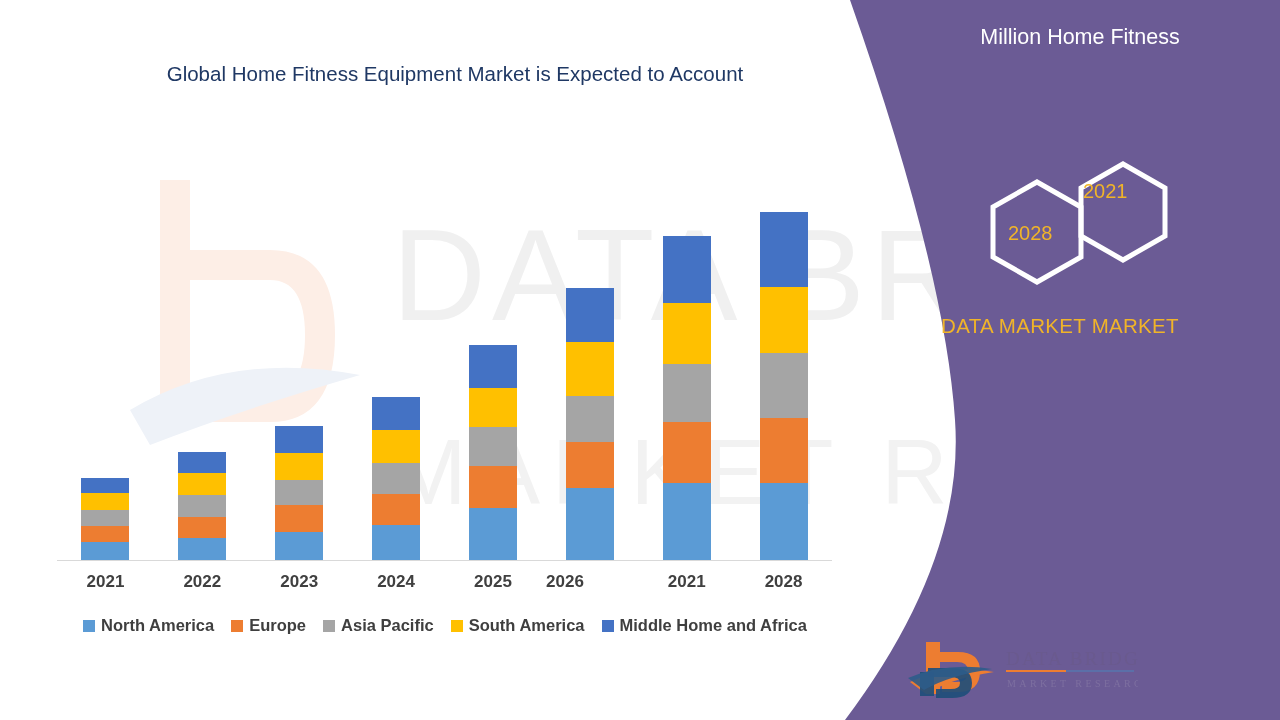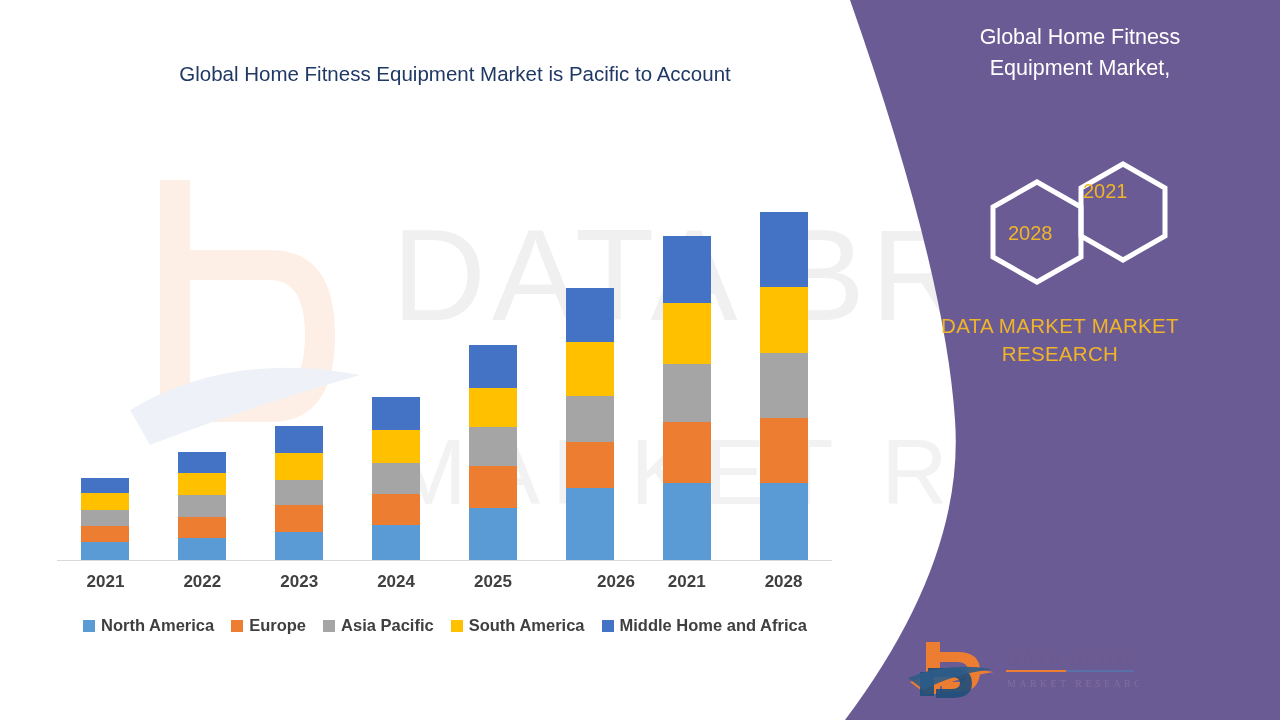--- a/index.html
+++ b/index.html
@@ -106,21 +106,21 @@
   <div class="wm-text" id="wm-databridge">DATA BRIDGE</div>
   <div class="wm-text" id="wm-marketresearch">MARKET RESEARCH</div>
   <svg id="wm-logo-b" viewBox="0 0 250 300">
     <path d="M40 20 L40 270 L70 270 L70 20 Z" fill="#FDEEE6"></path>
     <path d="M60 90 L150 90 Q215 90 215 175 Q215 262 150 262 L90 262 L90 232 L150 232 Q185 232 185 175 Q185 120 150 120 L60 120 Z" fill="#FDEEE6"></path>
     <path d="M10 250 Q110 190 240 215 Q120 250 30 285 Z" fill="#EEF2F8"></path>
   </svg>
 </div>
 
 <div id="chart-title">
-  <div>Global Home Fitness Equipment Market is Pacific to Account</div>
+  <div>Global Home Fitness Equipment Market is Expected to Account</div>
 </div>
 
 <div id="chart-area">
   <div id="plot">
       <div class="bar" style="left: 24.4375px;">
         <div class="seg" style="height: 18px; background: rgb(91, 155, 213);"></div>
         <div class="seg" style="height: 16px; background: rgb(237, 125, 49);"></div>
         <div class="seg" style="height: 16px; background: rgb(165, 165, 165);"></div>
         <div class="seg" style="height: 17px; background: rgb(255, 192, 0);"></div>
         <div class="seg" style="height: 15px; background: rgb(68, 114, 196);"></div>
@@ -177,21 +177,21 @@
     </div>
   <div id="axis-line"></div>
 </div>
 
 <div id="x-labels">
     <div class="x-label" style="left: 23.4375px;">2021</div>
     <div class="x-label" style="left: 120.312px;">2022</div>
     <div class="x-label" style="left: 217.188px;">2023</div>
     <div class="x-label" style="left: 314.062px;">2024</div>
     <div class="x-label" style="left: 410.938px;">2025</div>
-    <div class="x-label" style="left: 534px; text-align: center;">2026</div>
+    <div class="x-label" style="left: 483px; text-align: center;">2026</div>
     <div class="x-label" style="left: 604.688px;">2021</div>
     <div class="x-label" style="left: 701.562px;">2028</div>
   </div>
 
 <div id="legend">
     <div class="legend-item">
       <span class="legend-swatch" style="background: rgb(91, 155, 213);"></span>
       <span class="legend-text">North America</span>
     </div>
     <div class="legend-item">
@@ -212,36 +212,34 @@
     </div>
   </div>
 
 <div id="right-panel">
   <svg viewBox="0 0 460 720" preserveAspectRatio="none">
     <path d="M30 0 L460 0 L460 720 L25 720 Q145 560 135 420 Q125 270 30 0 Z" fill="#6B5B95"></path>
   </svg>
 
   <div id="panel-content">
     <div id="panel-title">
-      <div>Global Home Fitness</div>
-      <div>Equipment Market,</div>
+      <div>Million Home Fitness</div>
     </div>
 
     <div id="hex-group">
       <svg viewBox="0 0 210 125" width="210" height="125">
         <polygon points="148,4 190,28 190,76 148,100 106,76 106,28" fill="none" stroke="#ffffff" stroke-width="5"></polygon>
         <polygon points="62,22 106,47 106,97 62,122 18,97 18,47" fill="none" stroke="#ffffff" stroke-width="5"></polygon>
       </svg>
       <div class="hex-label" id="hex-2021-label">2021</div>
       <div class="hex-label" id="hex-2028-label">2028</div>
     </div>
 
     <div id="brand-name">
       <div>DATA MARKET MARKET</div>
-      <div>RESEARCH</div>
     </div>
 
     <div id="dbmr-logo">
       <svg viewBox="0 0 230 62" width="230" height="62">
         <rect x="18" y="4" width="14" height="52" fill="#ED7D31"></rect>
         <path d="M26 14 L50 14 Q72 14 72 33 Q72 54 50 54 L34 54 L34 44 L49 44 Q60 44 60 33 Q60 24 49 24 L26 24 Z" fill="#ED7D31"></path>
         <path d="M2 44 Q40 26 86 34 Q44 40 18 56 Z" fill="#ED7D31"></path>
         <path d="M12 34 L26 34 L26 58 L12 58 Z" fill="#1F4E79" opacity="0.92"></path>
         <path d="M20 30 L44 30 Q64 30 64 45 Q64 60 44 60 L28 60 L28 51 L43 51 Q52 51 52 45 Q52 39 43 39 L20 39 Z" fill="#1F4E79" opacity="0.92"></path>
         <path d="M0 40 Q38 24 84 31 Q42 37 16 52 Z" fill="#2E5C8A" opacity="0.9"></path>

